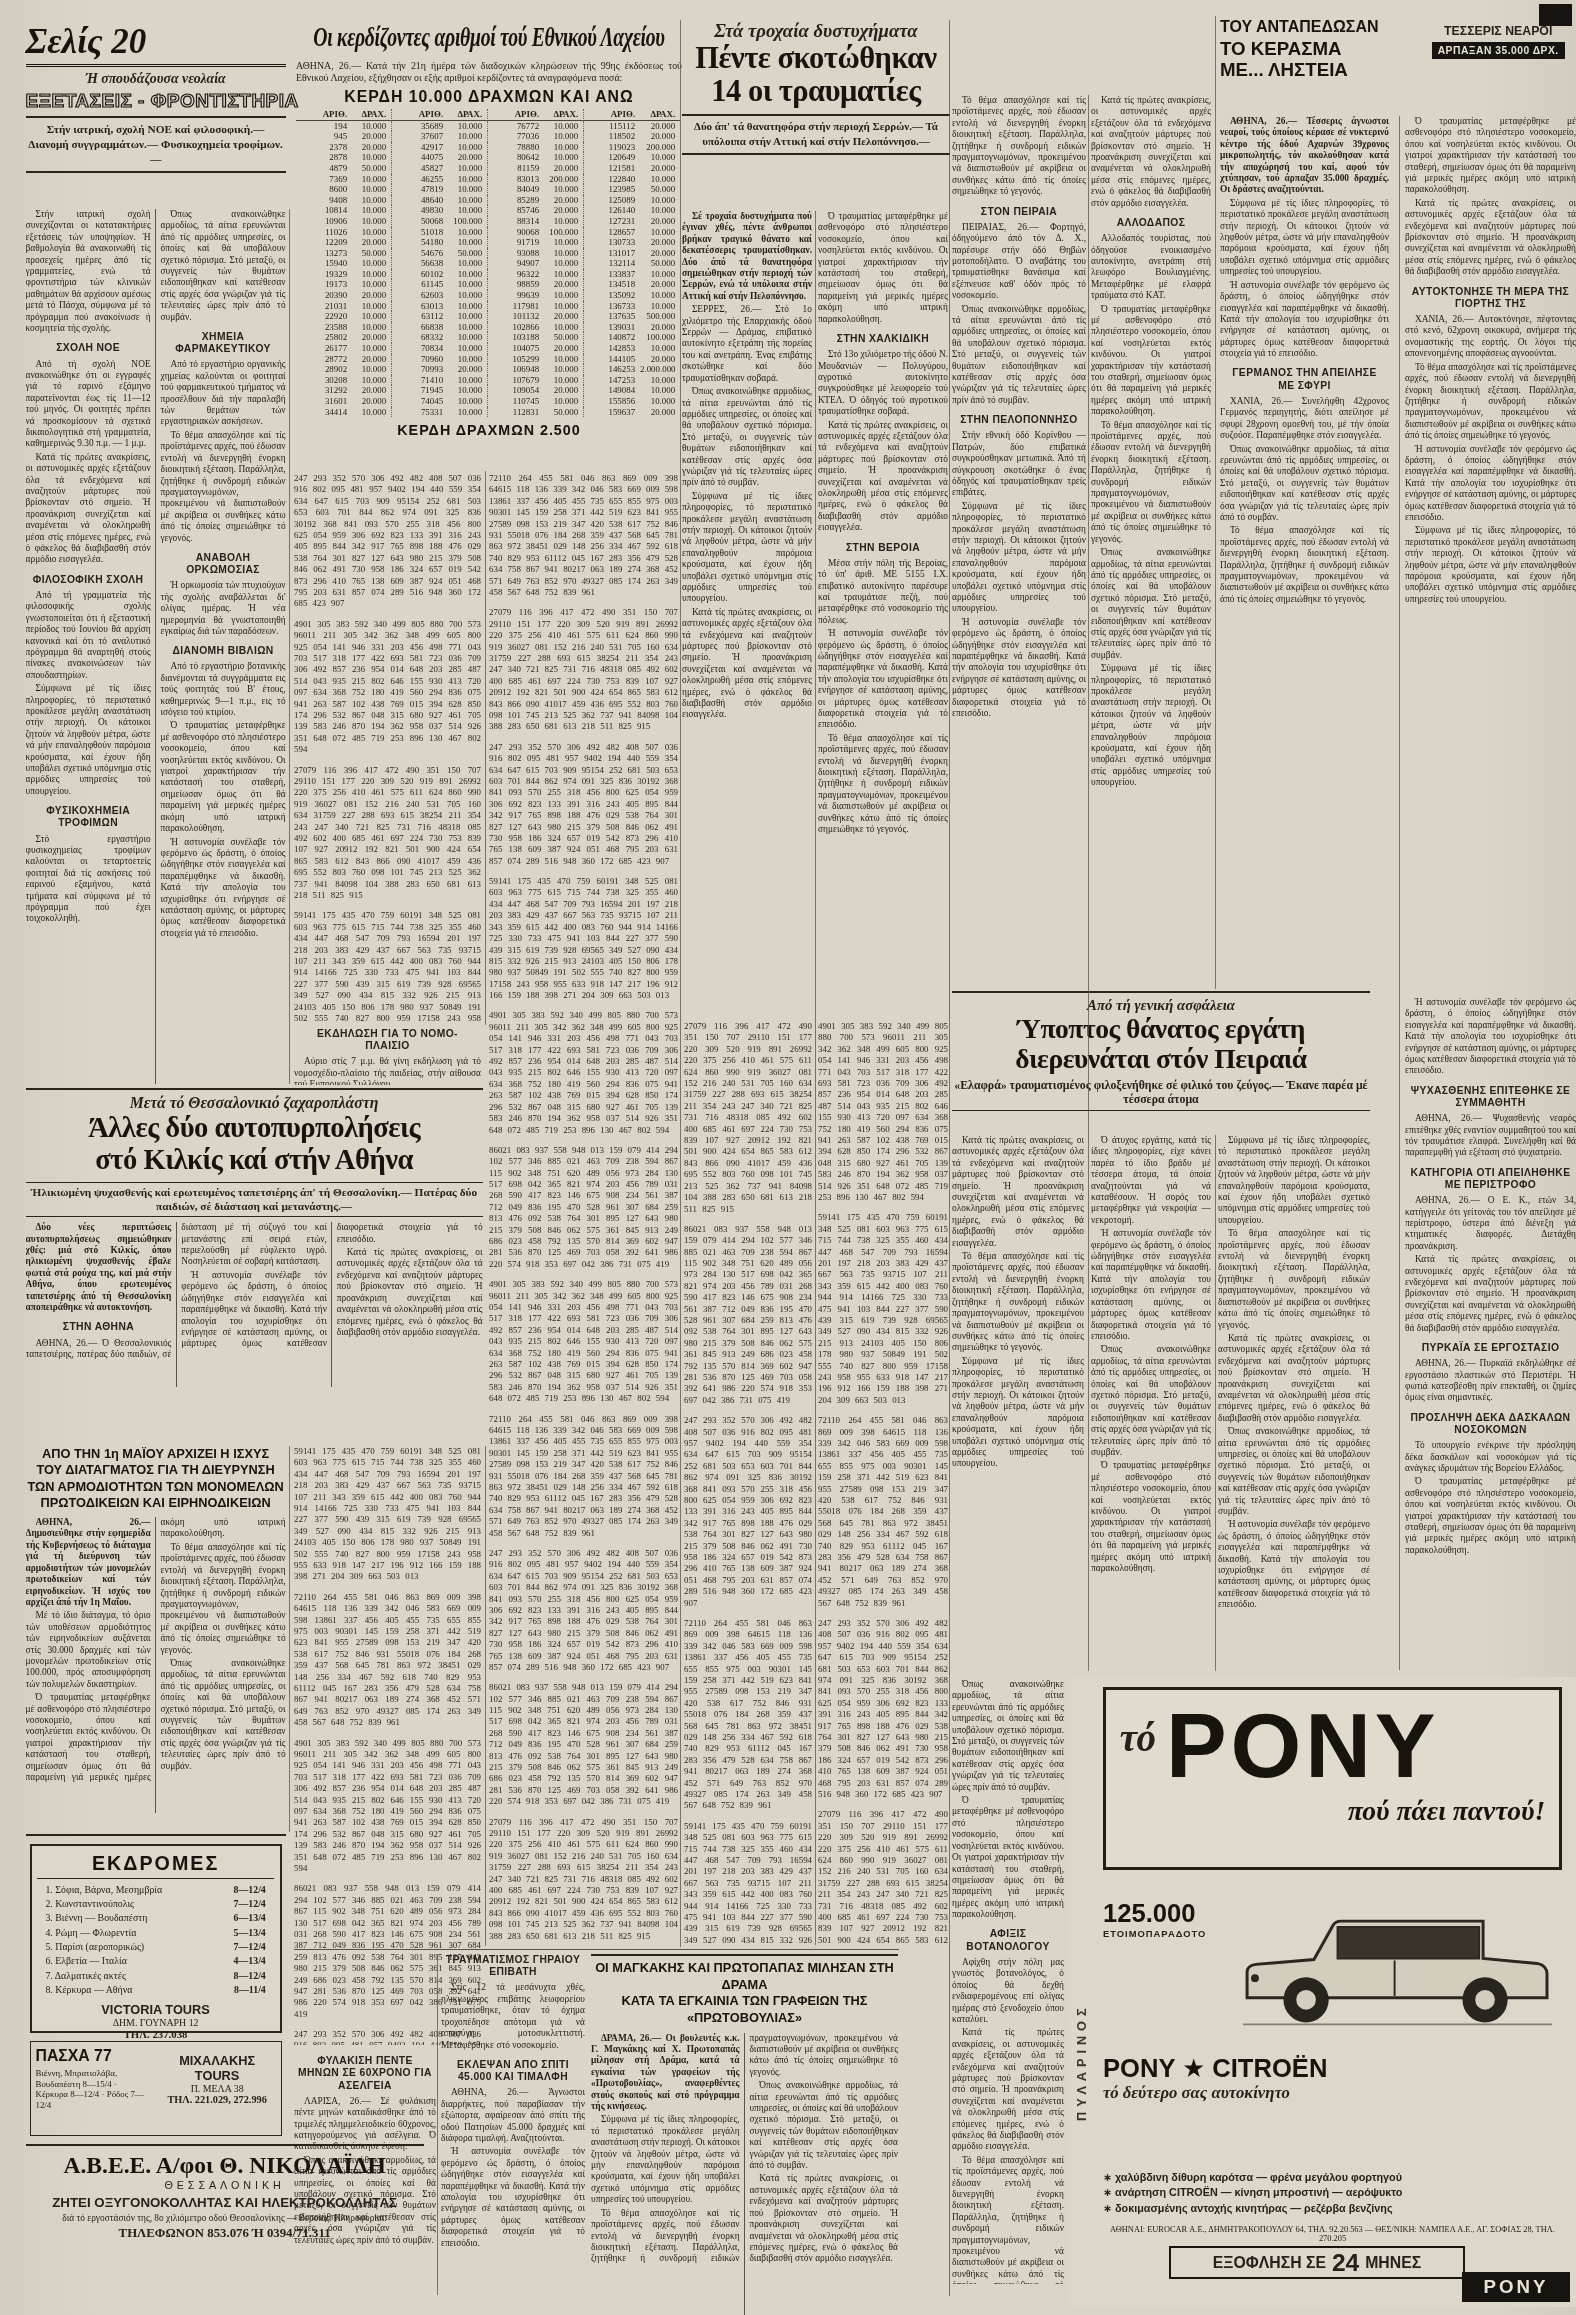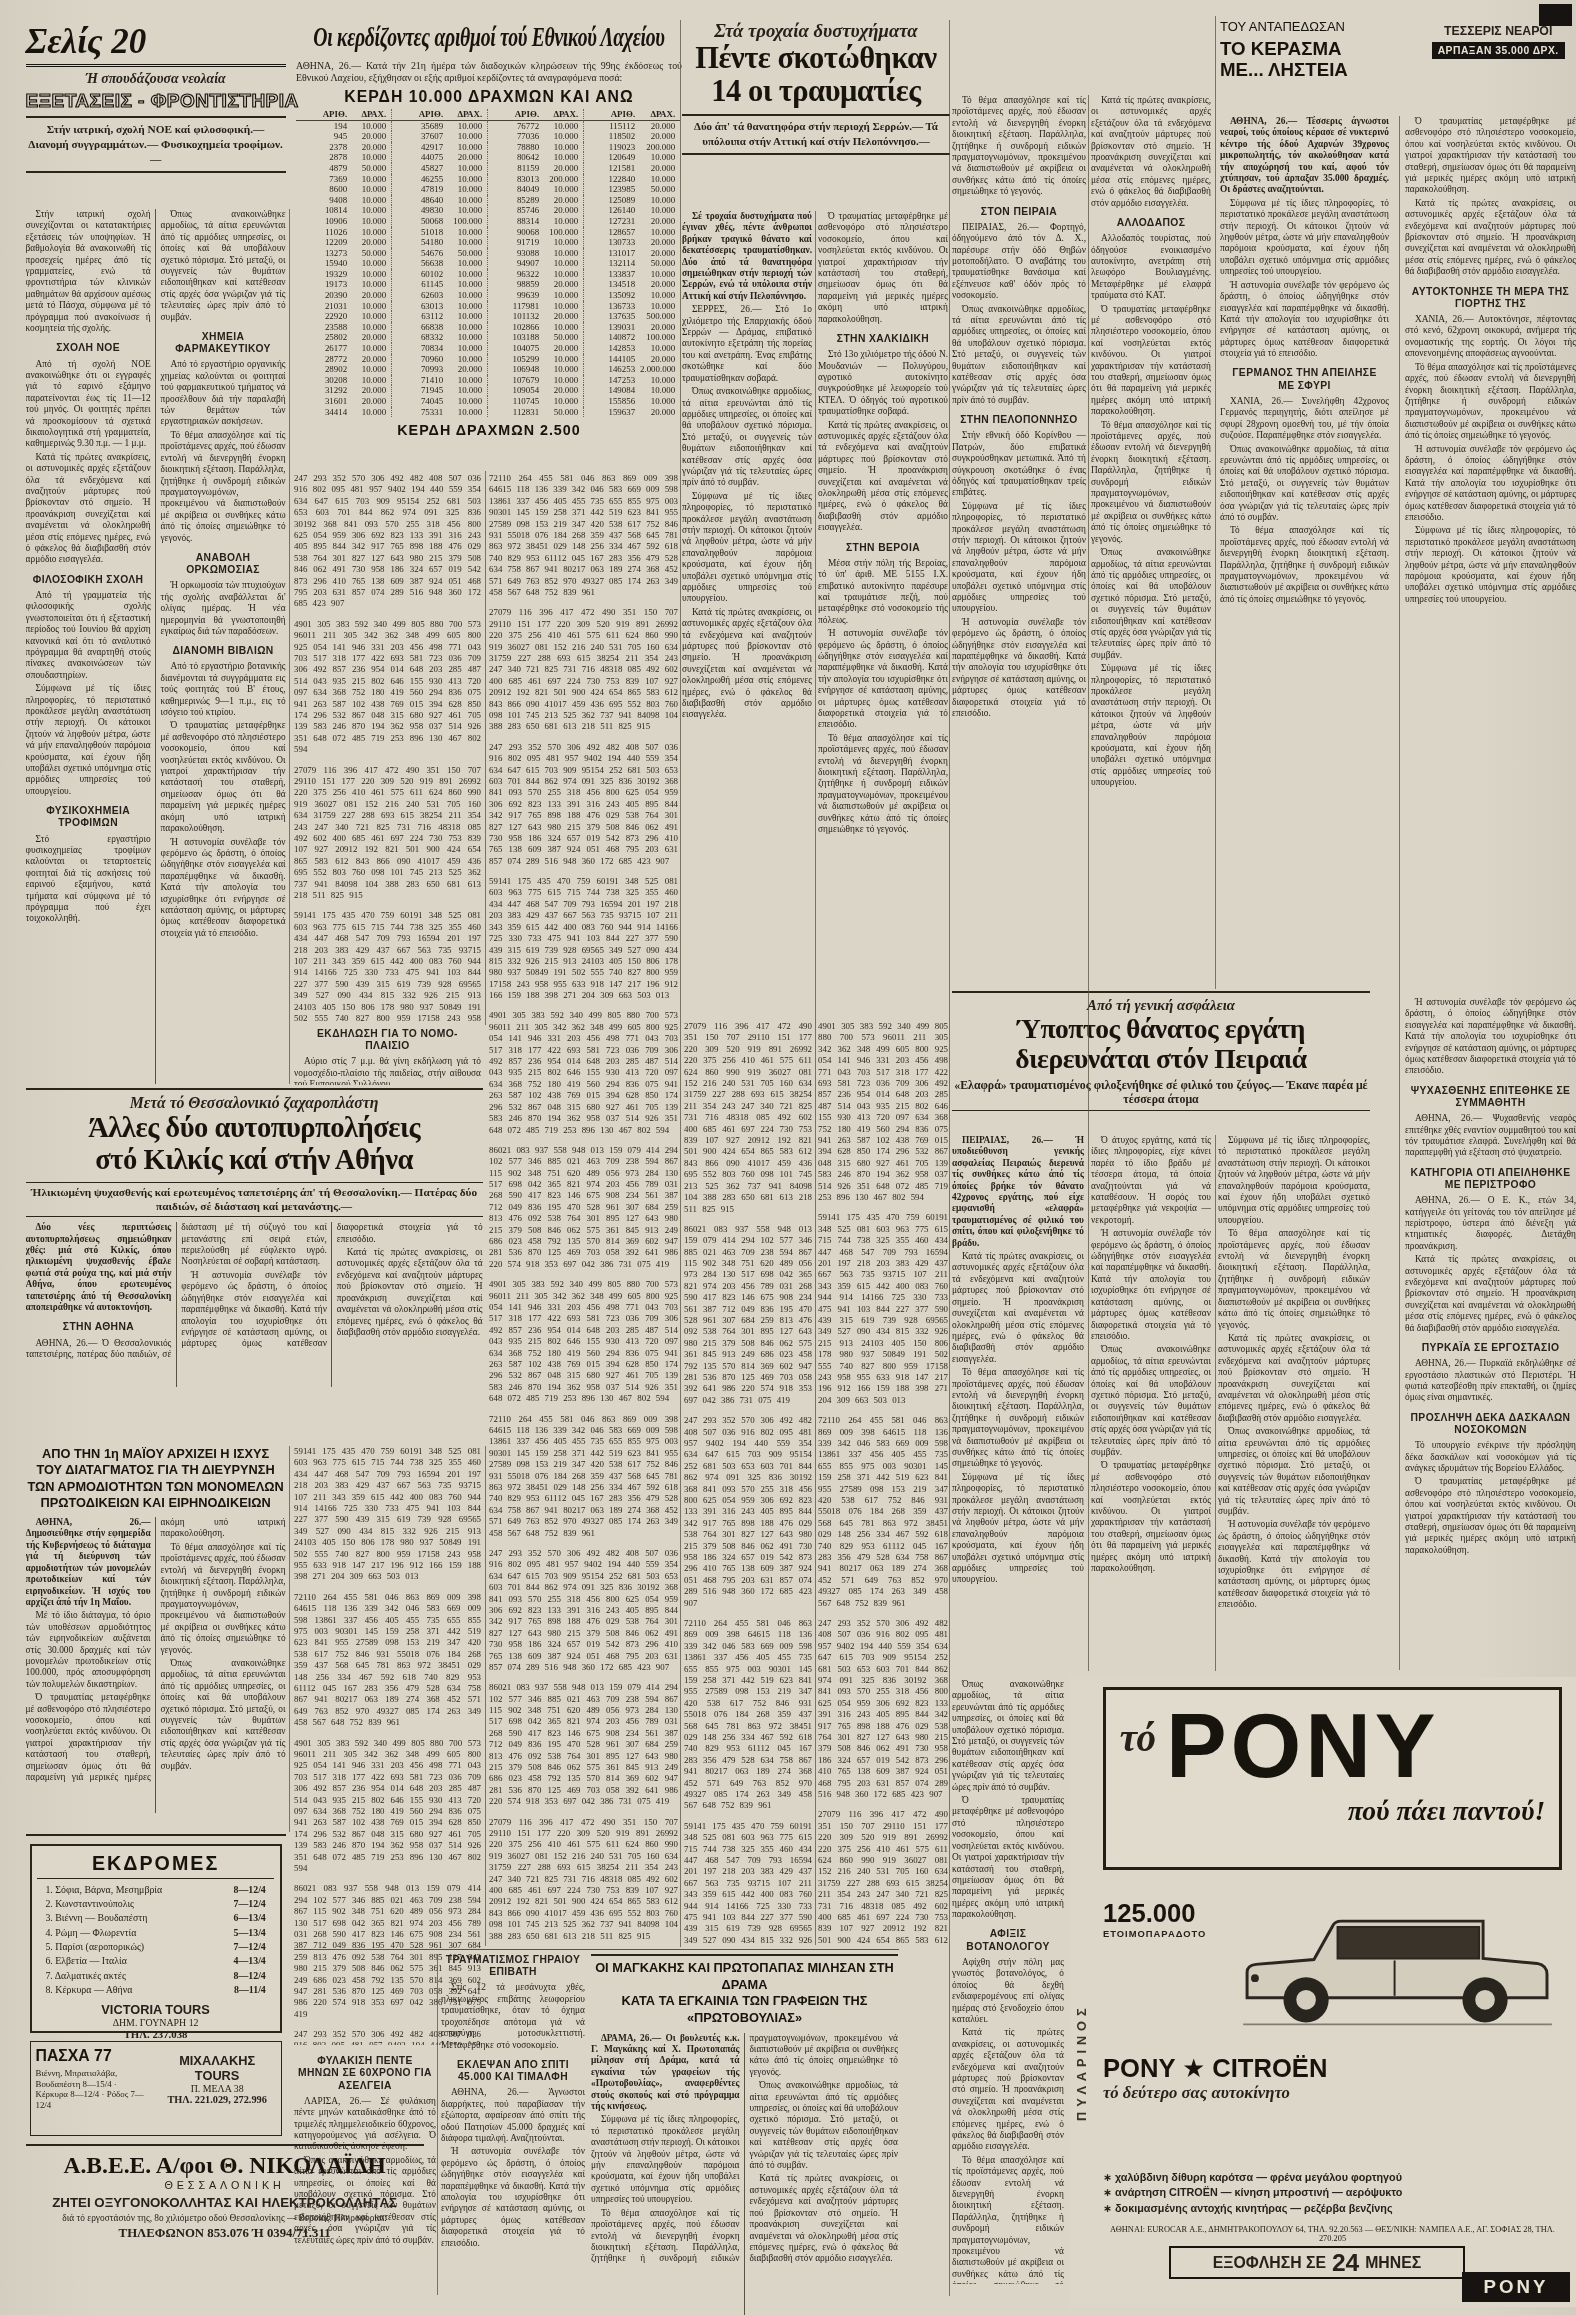--- a/index.html
+++ b/index.html
@@ -454,21 +454,21 @@
     <div class="sh">ΑΛΛΟΔΑΠΟΣ</div>
     <p class="t">Αλλοδαπός τουρίστας, πού όδηγούσε ενοικιασμένο αυτοκίνητο, ανετράπη στή λεωφόρο Βουλιαγμένης. Μεταφέρθηκε μέ ελαφρά τραύματα στό ΚΑΤ.</p>
     <p class="t">Ό τραυματίας μεταφέρθηκε μέ ασθενοφόρο στό πλησιέστερο νοσοκομείο, όπου καί νοσηλεύεται εκτός κινδύνου. Οι γιατροί χαρακτήρισαν τήν κατάστασή του σταθερή, σημείωσαν όμως ότι θά παραμείνη γιά μερικές ημέρες ακόμη υπό ιατρική παρακολούθηση.</p>
     <p class="t">Τό θέμα απασχόλησε καί τίς προϊστάμενες αρχές, πού έδωσαν εντολή νά διενεργηθή ένορκη διοικητική εξέταση. Παράλληλα, ζητήθηκε ή συνδρομή ειδικών πραγματογνωμόνων, προκειμένου νά διαπιστωθούν μέ ακρίβεια οι συνθήκες κάτω άπό τίς όποίες σημειώθηκε τό γεγονός.</p>
     <p class="t">Όπως ανακοινώθηκε αρμοδίως, τά αίτια ερευνώνται άπό τίς αρμόδιες υπηρεσίες, οι όποίες καί θά υποβάλουν σχετικό πόρισμα. Στό μεταξύ, οι συγγενείς τών θυμάτων ειδοποιήθηκαν καί κατέθεσαν στίς αρχές όσα γνώριζαν γιά τίς τελευταίες ώρες πρίν άπό τό συμβάν.</p>
     <p class="t">Σύμφωνα μέ τίς ίδιες πληροφορίες, τό περιστατικό προκάλεσε μεγάλη αναστάτωση στήν περιοχή. Οι κάτοικοι ζητούν νά ληφθούν μέτρα, ώστε νά μήν επαναληφθούν παρόμοια κρούσματα, καί έχουν ήδη υποβάλει σχετικό υπόμνημα στίς αρμόδιες υπηρεσίες τού υπουργείου.</p>
   </div>
 
   <div class="abs" style="left:1220px;top:15.8px;width:357px;display:flex;gap:7.9px">
     <div style="width:192px;color:#17130d">
-      <div class="sans" style="font-size:13px;font-weight:normal;line-height:21.7px">ΤΟΥ ΑΝΤΑΠΕΔΩΣΑΝ</div>
+      <div class="sans" style="font-size:16px;font-weight:bold;line-height:21.7px">ΤΟΥ ΑΝΤΑΠΕΔΩΣΑΝ</div>
       <div class="sans" style="font-size:18.7px;font-weight:bold;line-height:21.7px">ΤΟ ΚΕΡΑΣΜΑ</div>
       <div class="sans" style="font-size:18.7px;font-weight:bold;line-height:21.7px">ΜΕ... ΛΗΣΤΕΙΑ</div>
     </div>
     <div style="width:158px;text-align:center;padding-top:7.9px">
       <div class="sans" style="font-size:12.3px;font-weight:bold">ΤΕΣΣΕΡΙΣ ΝΕΑΡΟΙ</div>
       <div class="badge" style="margin-top:3.9px">ΑΡΠΑΞΑΝ 35.000 ΔΡΧ.</div>
     </div>
   </div>
   <div class="abs col" style="left:1220px;top:116px;width:169px;height:873px">
     <p class="t lead">ΑΘΗΝΑ, 26.— Τέσσερις άγνωστοι νεαροί, τούς όποίους κέρασε σέ νυκτερινό κέντρο τής όδού Αχαρνών 39χρονος μικροπωλητής, τόν ακολούθησαν κατά τήν αποχώρησή του καί, αφού τόν χτύπησαν, τού άρπαξαν 35.000 δραχμές. Οι δράστες αναζητούνται.</p>
@@ -503,21 +503,20 @@
     <p class="t">Ό τραυματίας μεταφέρθηκε μέ ασθενοφόρο στό πλησιέστερο νοσοκομείο, όπου καί νοσηλεύεται εκτός κινδύνου. Οι γιατροί χαρακτήρισαν τήν κατάστασή του σταθερή, σημείωσαν όμως ότι θά παραμείνη γιά μερικές ημέρες ακόμη υπό ιατρική παρακολούθηση.</p>
   </div>
 
   <div class="abs" style="left:952px;top:991px;width:418px;border-top:2px solid #2b2519;padding-top:3.9px">
     <div class="kicker-i" style="font-size:14.8px">Από τή γενική ασφάλεια</div>
     <div class="bighead" style="font-size:27.6px;line-height:30.5px">Ύποπτος θάνατος εργάτη</div>
     <div class="bighead" style="font-size:27.6px;line-height:30.5px">διερευνάται στόν Πειραιά</div>
     <div style="font-weight:bold;font-size:11.8px;line-height:13.8px;text-align:center;margin-top:3.9px;border-bottom:1px solid #2b2519;padding-bottom:3.9px">«Ελαφρά» τραυματισμένος φιλοξενήθηκε σέ φιλικό του ζεύγος.— Έκανε παρέα μέ τέσσερα άτομα</div>
   </div>
   <div class="abs col" style="left:952px;top:1135px;width:132px;height:536px">
-    <p class="t lead">ΠΕΙΡΑΙΑΣ, 26.— Ή υποδιεύθυνση γενικής ασφαλείας Πειραιώς διερευνά τίς συνθήκες κάτω άπό τίς όποίες βρήκε τόν θάνατο 42χρονος εργάτης, πού είχε εμφανισθή «ελαφρά» τραυματισμένος σέ φιλικό του σπίτι, όπου καί φιλοξενήθηκε τό βράδυ.</p>
     <p class="t">Κατά τίς πρώτες ανακρίσεις, οι αστυνομικές αρχές εξετάζουν όλα τά ενδεχόμενα καί αναζητούν μάρτυρες πού βρίσκονταν στό σημείο. Ή προανάκριση συνεχίζεται καί αναμένεται νά ολοκληρωθή μέσα στίς επόμενες ημέρες, ενώ ό φάκελος θά διαβιβασθή στόν αρμόδιο εισαγγελέα.</p>
     <p class="t">Τό θέμα απασχόλησε καί τίς προϊστάμενες αρχές, πού έδωσαν εντολή νά διενεργηθή ένορκη διοικητική εξέταση. Παράλληλα, ζητήθηκε ή συνδρομή ειδικών πραγματογνωμόνων, προκειμένου νά διαπιστωθούν μέ ακρίβεια οι συνθήκες κάτω άπό τίς όποίες σημειώθηκε τό γεγονός.</p>
     <p class="t">Σύμφωνα μέ τίς ίδιες πληροφορίες, τό περιστατικό προκάλεσε μεγάλη αναστάτωση στήν περιοχή. Οι κάτοικοι ζητούν νά ληφθούν μέτρα, ώστε νά μήν επαναληφθούν παρόμοια κρούσματα, καί έχουν ήδη υποβάλει σχετικό υπόμνημα στίς αρμόδιες υπηρεσίες τού υπουργείου.</p>
   </div>
   <div class="abs col" style="left:1091px;top:1135px;width:120px;height:536px">
     <p class="t">Ό άτυχος εργάτης, κατά τίς ίδιες πληροφορίες, είχε κάνει παρέα τό ίδιο βράδυ μέ τέσσερα άτομα, τά όποία αναζητούνται γιά νά καταθέσουν. Ή σορός του μεταφέρθηκε γιά νεκροψία — νεκροτομή.</p>
     <p class="t">Ή αστυνομία συνέλαβε τόν φερόμενο ώς δράστη, ό όποίος ώδηγήθηκε στόν εισαγγελέα καί παραπέμφθηκε νά δικασθή. Κατά τήν απολογία του ισχυρίσθηκε ότι ενήργησε σέ κατάσταση αμύνης, οι μάρτυρες όμως κατέθεσαν διαφορετικά στοιχεία γιά τό επεισόδιο.</p>
     <p class="t">Όπως ανακοινώθηκε αρμοδίως, τά αίτια ερευνώνται άπό τίς αρμόδιες υπηρεσίες, οι όποίες καί θά υποβάλουν σχετικό πόρισμα. Στό μεταξύ, οι συγγενείς τών θυμάτων ειδοποιήθηκαν καί κατέθεσαν στίς αρχές όσα γνώριζαν γιά τίς τελευταίες ώρες πρίν άπό τό συμβάν.</p>
     <p class="t">Ό τραυματίας μεταφέρθηκε μέ ασθενοφόρο στό πλησιέστερο νοσοκομείο, όπου καί νοσηλεύεται εκτός κινδύνου. Οι γιατροί χαρακτήρισαν τήν κατάστασή του σταθερή, σημείωσαν όμως ότι θά παραμείνη γιά μερικές ημέρες ακόμη υπό ιατρική παρακολούθηση.</p>
   </div>

